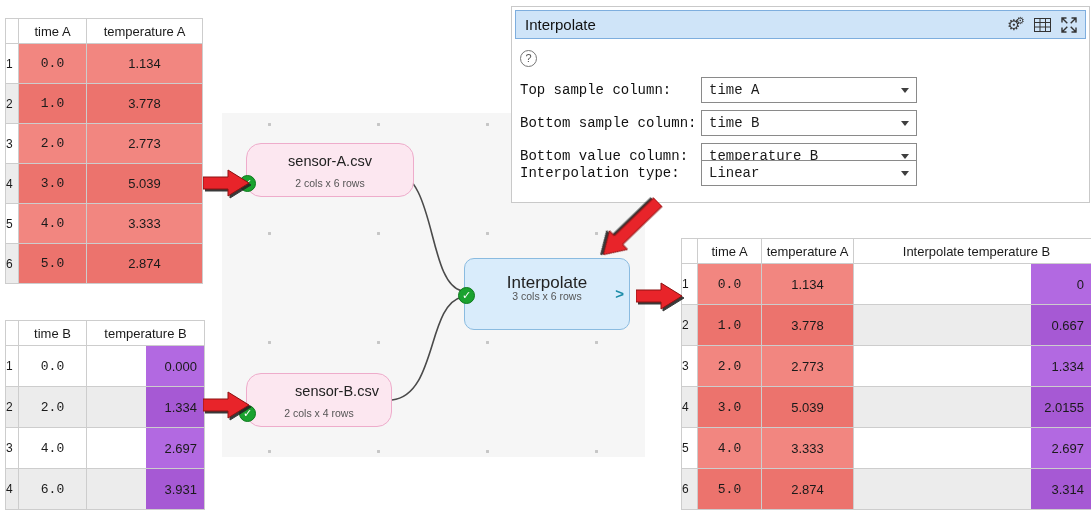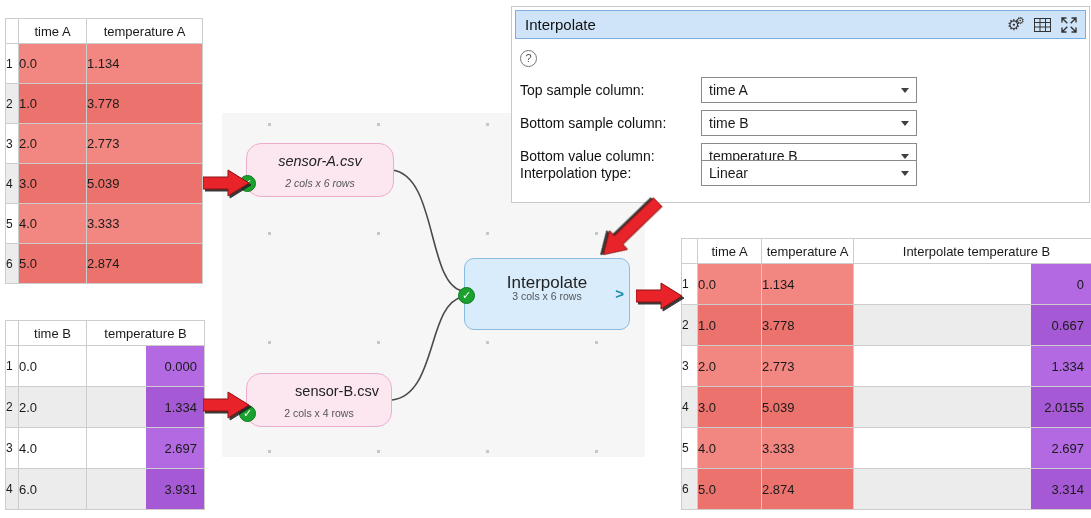--- a/index.html
+++ b/index.html
@@ -20,21 +20,21 @@
   .node-pink {
     background:var(--node-pink-bg,#fce7f0);
     border:1.5px solid var(--node-pink-border,#eeaccb);
     border-radius:15px;
   }
   .node-blue {
     background:var(--node-blue-bg,#d9ecfb);
     border:1.5px solid var(--node-blue-border,#8abbe0);
     border-radius:10px;
   }
-  .n-sensor-a { left:24px; top:30px;  width:148px; height:54px;font-style:italic; }
+  .n-sensor-a { left:24px; top:30px;  width:168px; height:54px; }
   .n-sensor-b { left:24px; top:260px; width:146px; height:54px;padding-left:36px; }
   .n-interp   { left:242px; top:145px; width:166px; height:72px; }
   .node-label { font-size:14.5px; color:#222; margin-top:9px; }
   .n-interp .node-label { font-size:17px; margin-top:14px; }
   .node-sub { position:absolute; left:0; right:0; bottom:7px; font-size:10.5px; color:#555; }
   .n-interp .node-sub { bottom:27px; }
   .check {
     position:absolute; width:17px; height:17px; border-radius:50%;
     background:var(--check-green,#1aa22f); border:1px solid #0e7a1e;
     color:#fff; font-size:11px; font-weight:bold; line-height:15px; text-align:center;
@@ -47,22 +47,22 @@
   }
 
   
   .grid { position:absolute; border-collapse:collapse; table-layout:fixed;
           font-size:13px; background:#fff; z-index:10; }
   .grid th, .grid td { border:1px solid #cdcdcd; padding:0; overflow:hidden; white-space:nowrap; }
   .grid thead th { height:25px; font-weight:normal; background:#fff; text-align:center; }
   .grid td { height:40px; }
   .grid tbody tr:nth-child(even) { background:var(--row-even,#ececec); }
   .num  { font-size:12px; text-align:left; padding-left:3px; color:#1a1a1a; }
-  .tval { text-align:left; padding-left:12px; }
-  .rval { text-align:left; padding-right:7px; }
+  .tval { text-align:center; padding-left:12px;font-family:Liberation Mono, monospace; }
+  .rval { text-align:center; padding-right:7px; }
   .hleft { text-align:center; padding-left:8px !important; }
   tbody tr:nth-child(odd)  td.red { background:var(--red-odd,#f28680); }
   tbody tr:nth-child(even) td.red { background:var(--red-even,#ec736d); }
   .pcell { padding:0; }
   .pblock { height:40px; margin-left:auto; display:flex; align-items:center;
             justify-content:flex-end; padding-right:7px; }
   .t-b .pblock { width:58px; }
   .t-r .pblock { width:60px; }
   tbody tr:nth-child(odd)  .pblock { background:var(--purple-odd,#b269e1); }
   tbody tr:nth-child(even) .pblock { background:var(--purple-even,#a659d4); }
@@ -85,21 +85,21 @@
   .tb-title { font-size:15px; color:#111; padding-left:9px; }
   .tb-icons { margin-left:auto; display:flex; align-items:center; gap:10px; padding-right:8px; }
   .tb-btn { display:inline-flex; align-items:center; justify-content:center; cursor:default; }
   .gear-wrap { position:relative; width:20px; height:20px; font-size:15px; color:#3a3a3a; line-height:20px; text-align:left; }
   .gear-small { position:absolute; top:-4px; right:-1px; font-size:10px; }
   .helprow { position:absolute; left:8px; top:40px; right:4px; height:22px;
              display:flex; align-items:center; gap:7px; }
   .qicon { width:17px; height:17px; border:1.4px solid #777; border-radius:50%;
            color:#555; font-size:11px; line-height:14px; text-align:center; flex:0 0 auto; }
   .helptext { font-size:14px; color:#222; white-space:nowrap; overflow:hidden; }
-  .field { position:absolute; left:0; width:100%; height:26px; }
+  .field { position:absolute; left:0; width:100%; height:26px;font-family:Liberation Mono, monospace; }
   .f0{top:70px;} .f1{top:103px;} .f2{top:136px;} .f3{top:153px;}
   .f-label { position:absolute; left:8px; top:0; line-height:26px; font-size:14px; color:#111; }
   .combo { position:absolute; left:189px; top:0; width:216px; height:26px;
            border:1px solid #8a8a8a; background:#fff;
            display:flex; align-items:center; padding-left:7px; font-size:14px; }
   .combo-arrow { margin-left:auto; margin-right:7px; width:0; height:0;
                  border-left:4.5px solid transparent; border-right:4.5px solid transparent;
                  border-top:5.5px solid #3f3f3f; }
 
   

